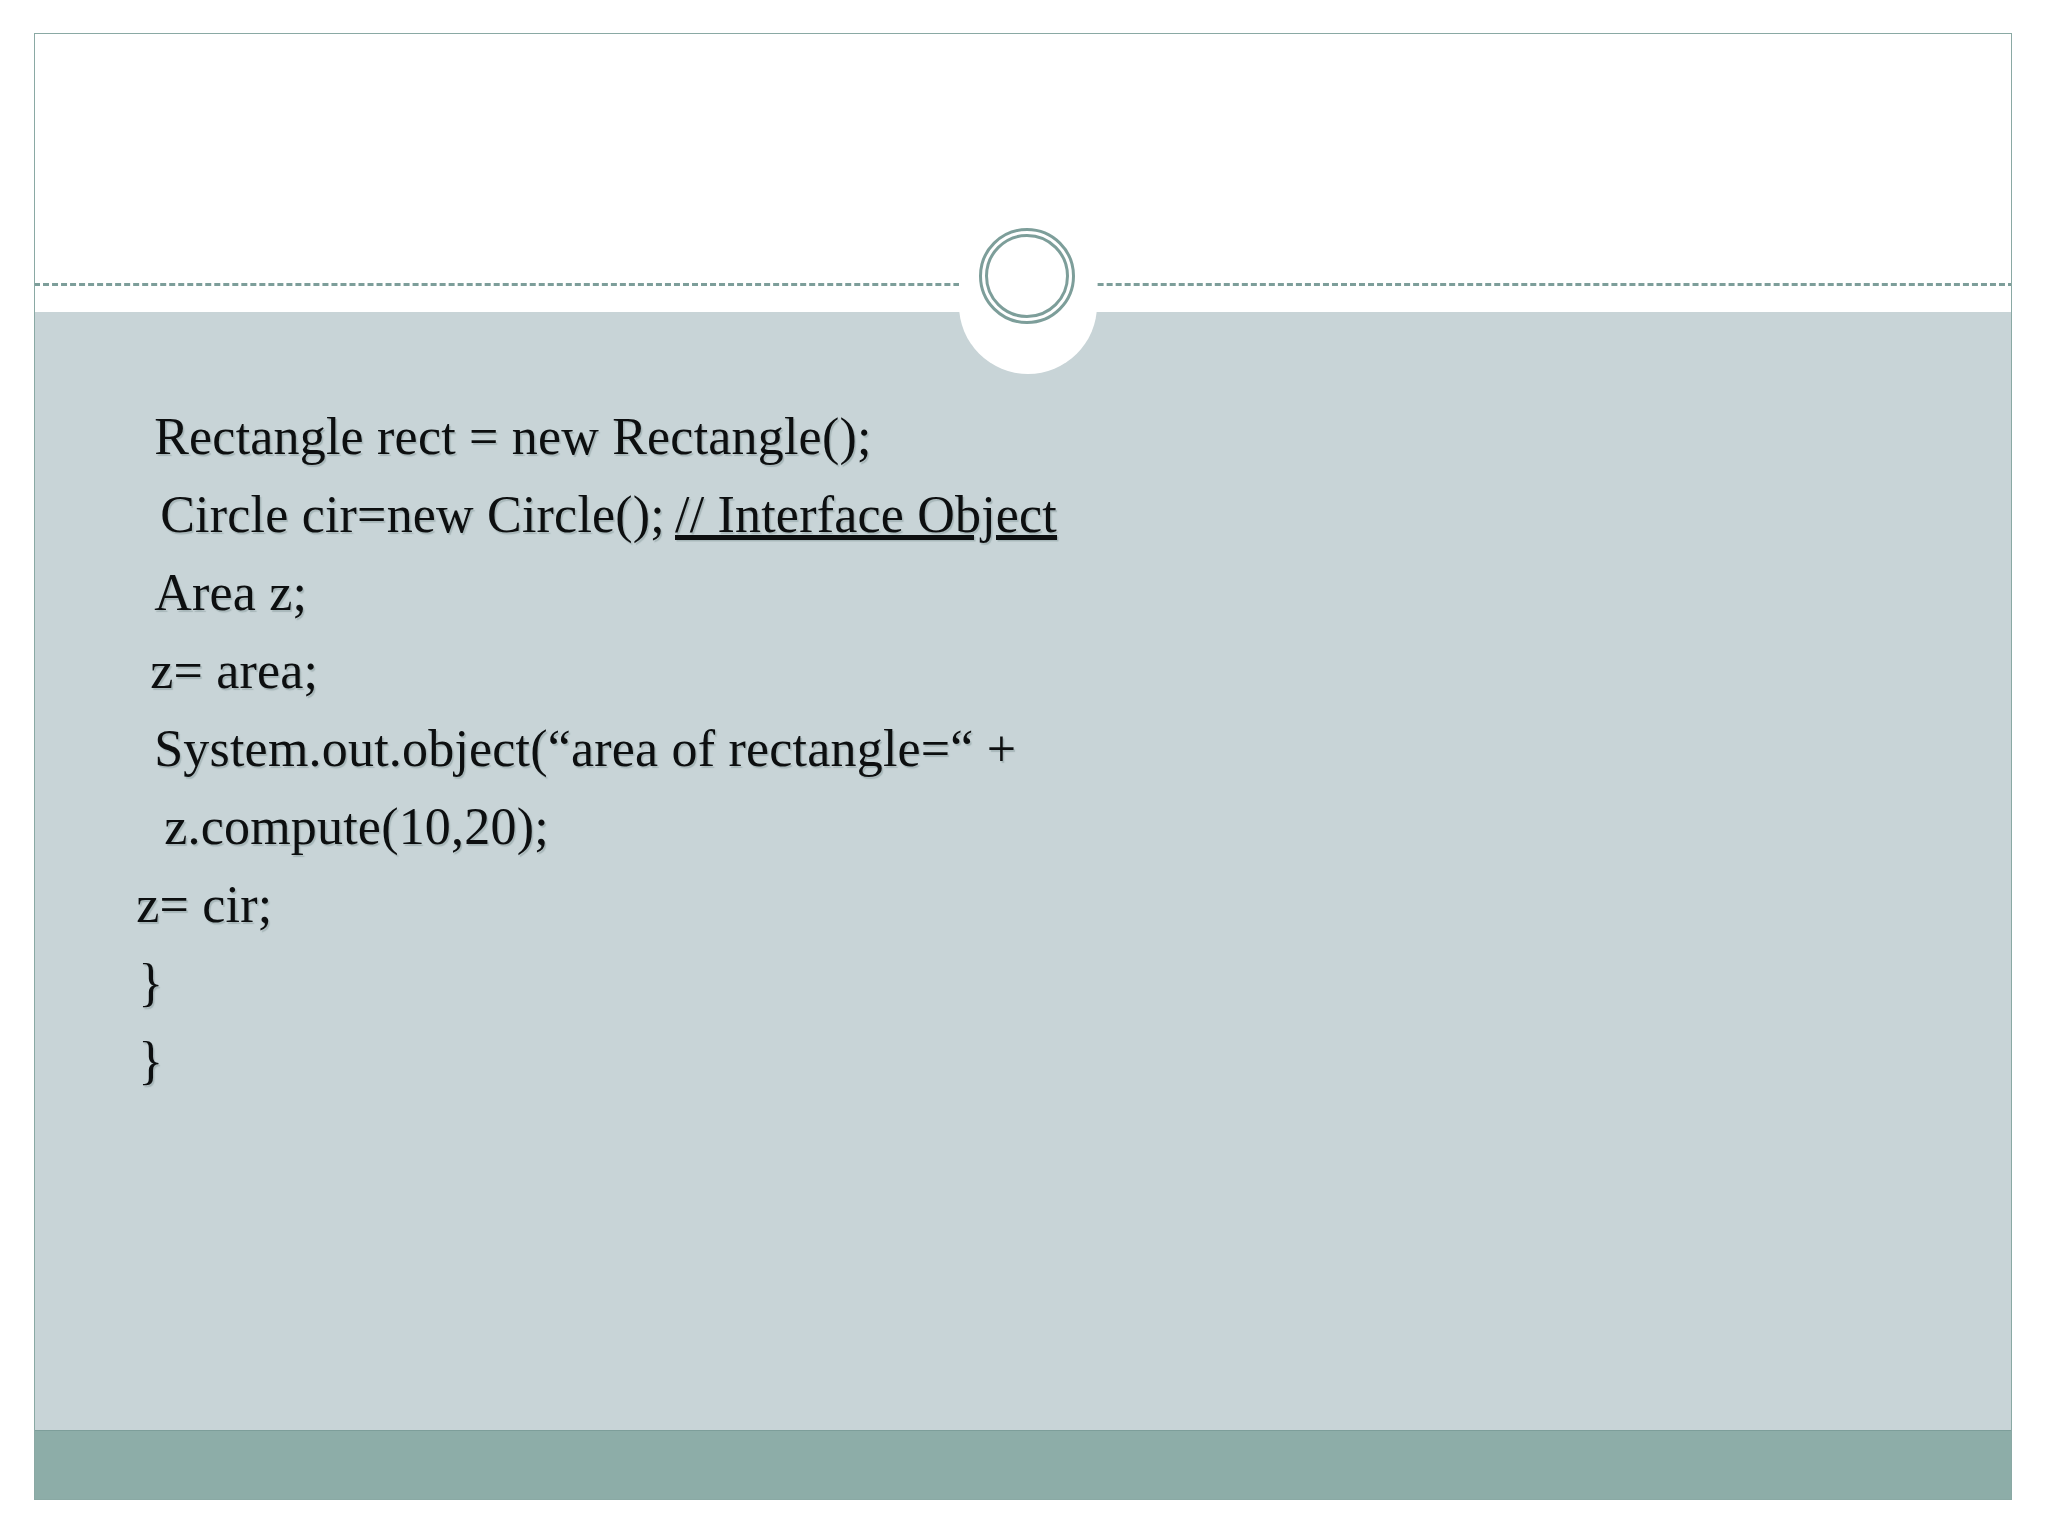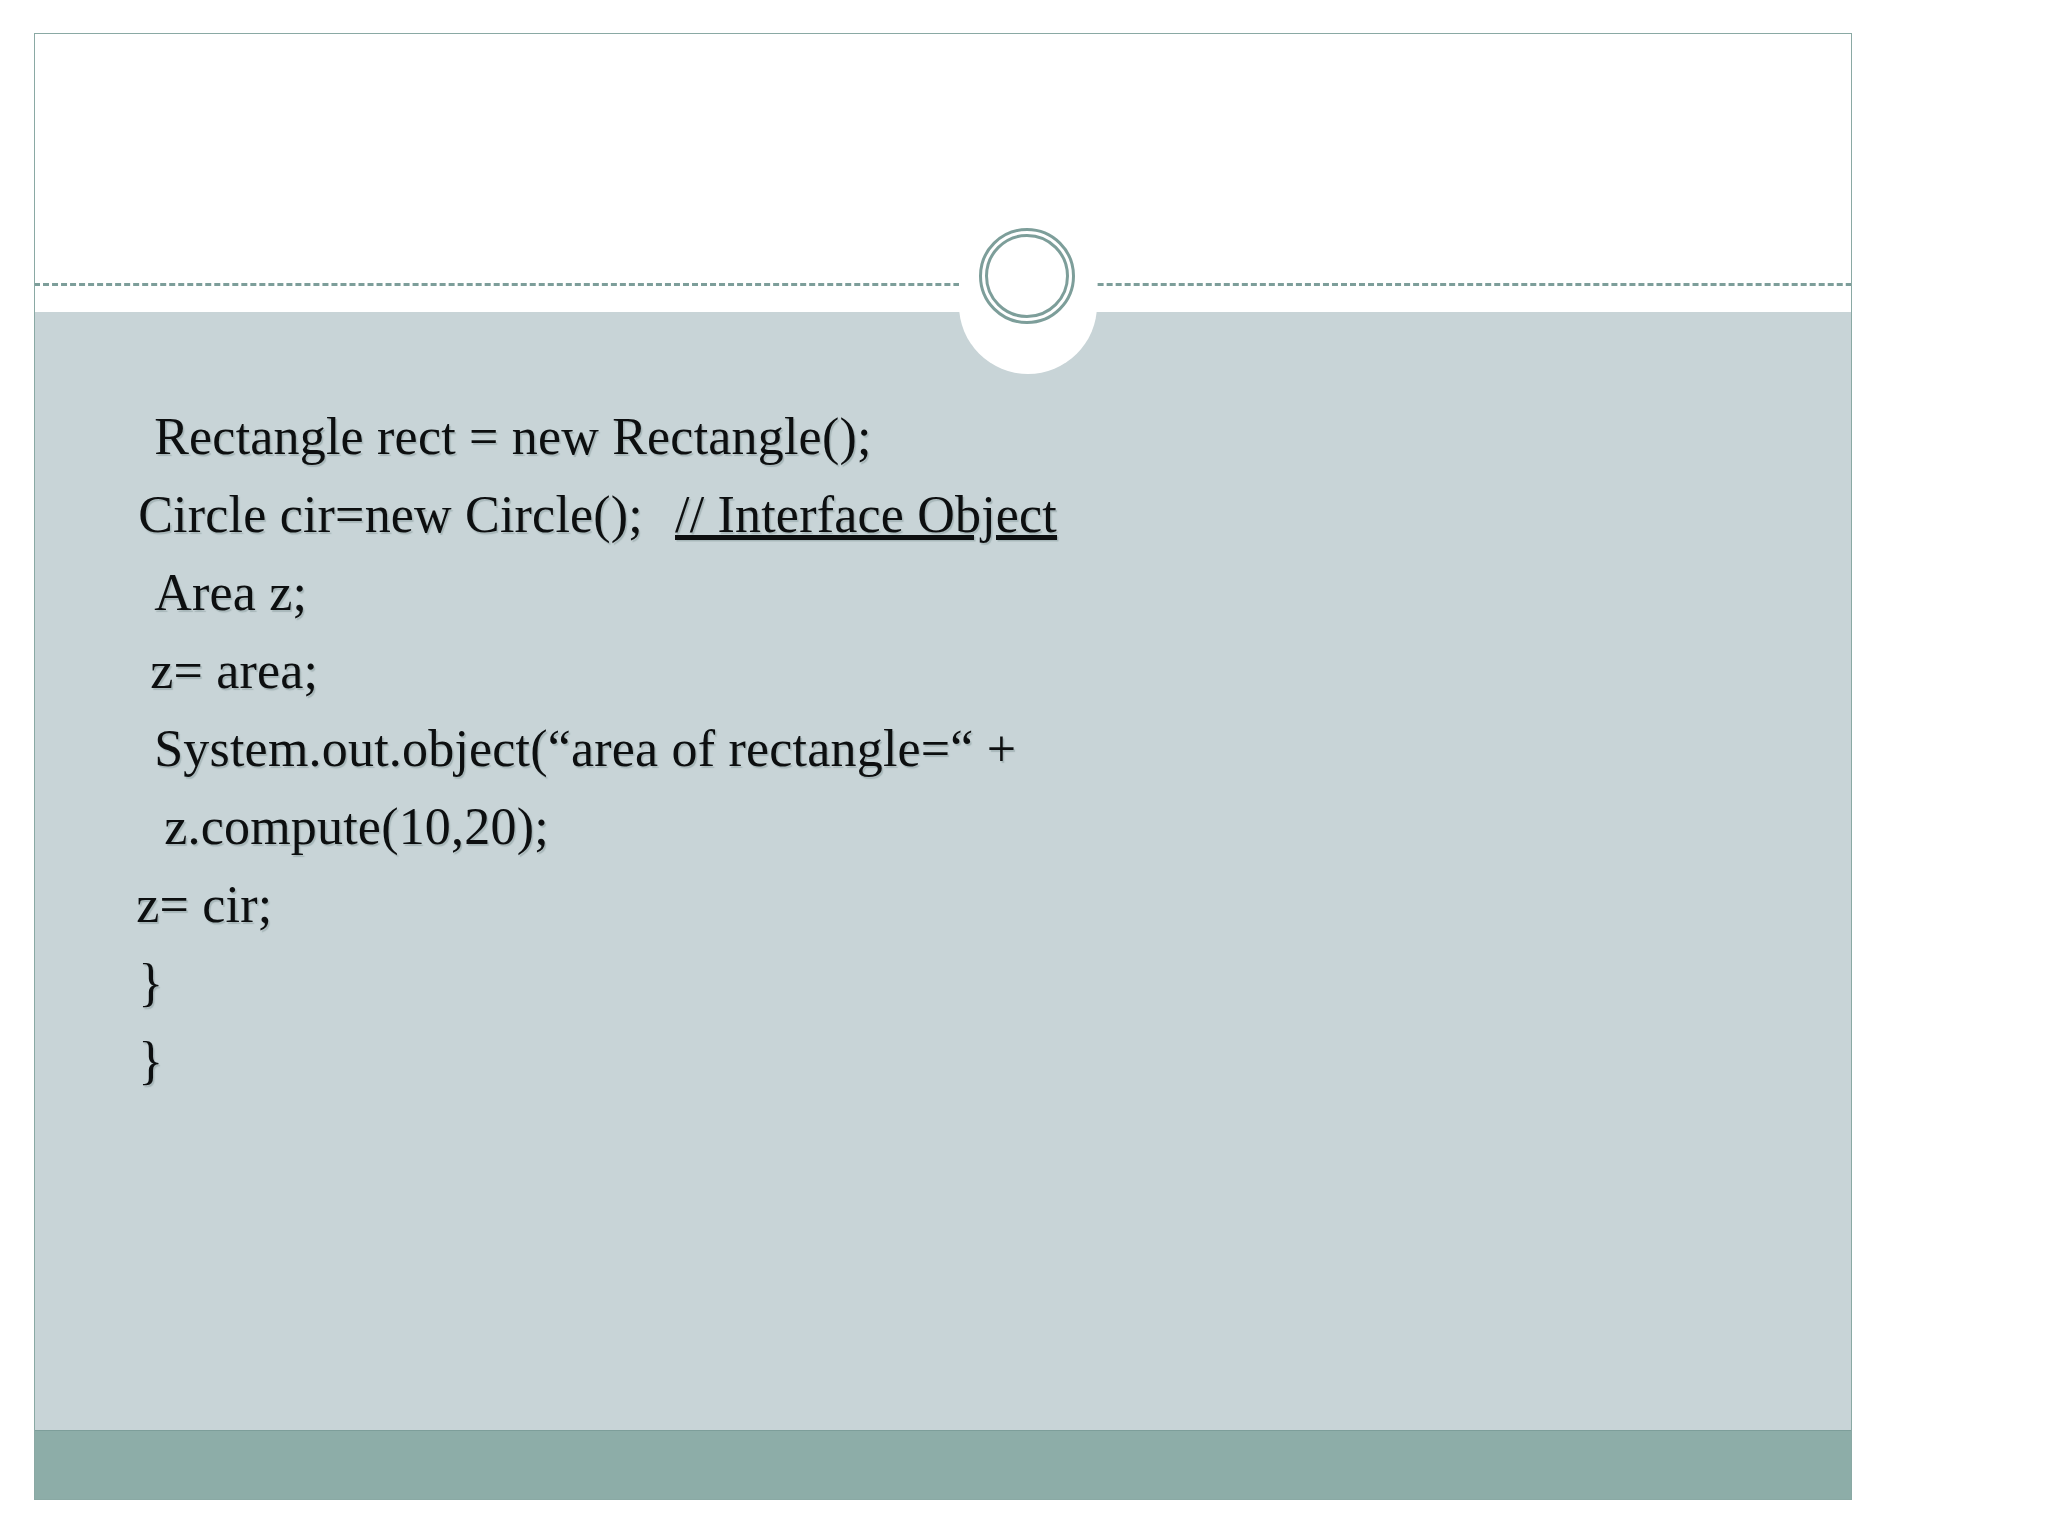--- a/index.html
+++ b/index.html
@@ -12,21 +12,21 @@
     height: 1536px;
     font-family: "Liberation Serif", "DejaVu Serif", serif;
     overflow: hidden;
   }
 
   
   #slide {
     position: absolute;
     left: 34px;
     top: 33px;
-    width: 1818px;
+    width: 1978px;
     height: 1467px;
     background: #ffffff;
     border: 1px solid #8aa9a4;
     box-sizing: border-box;
     overflow: hidden;
   }
 
   
   #title-area {
     position: absolute;
@@ -135,21 +135,21 @@
     display: inline-block;
     white-space: pre;
   }
   .code-line .seg-comment {
     display: inline-block;
     white-space: pre;
   }
 
   
   .ind-a { padding-left: 40px; }
-  .ind-b { padding-left: 24px; }
+  .ind-b { padding-left: 46px; }
   .ind-c { padding-left: 40px; }
   .ind-d { padding-left: 36px; }
   .ind-e { padding-left: 40px; }
   .ind-f { padding-left: 22px; margin-left: 28px; }
   .ind-g { padding-left: 22px; }
   .ind-h { padding-left: 40px; }
   .ind-i { padding-left: 24px; }
   .ind-j { padding-left: 24px; }
 
   .col-1 { position: absolute; left: 640px; top: 0; text-decoration: underline; }

